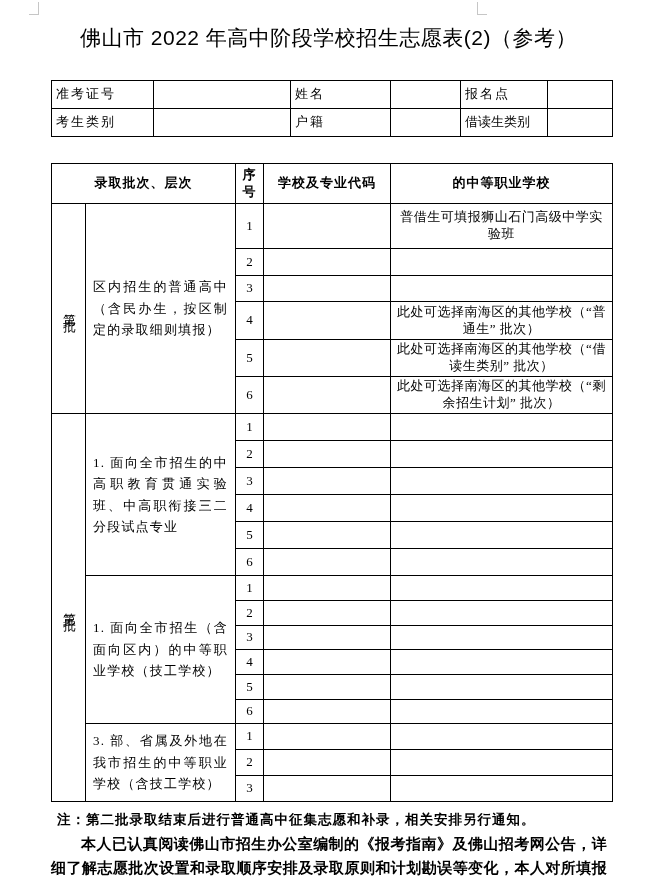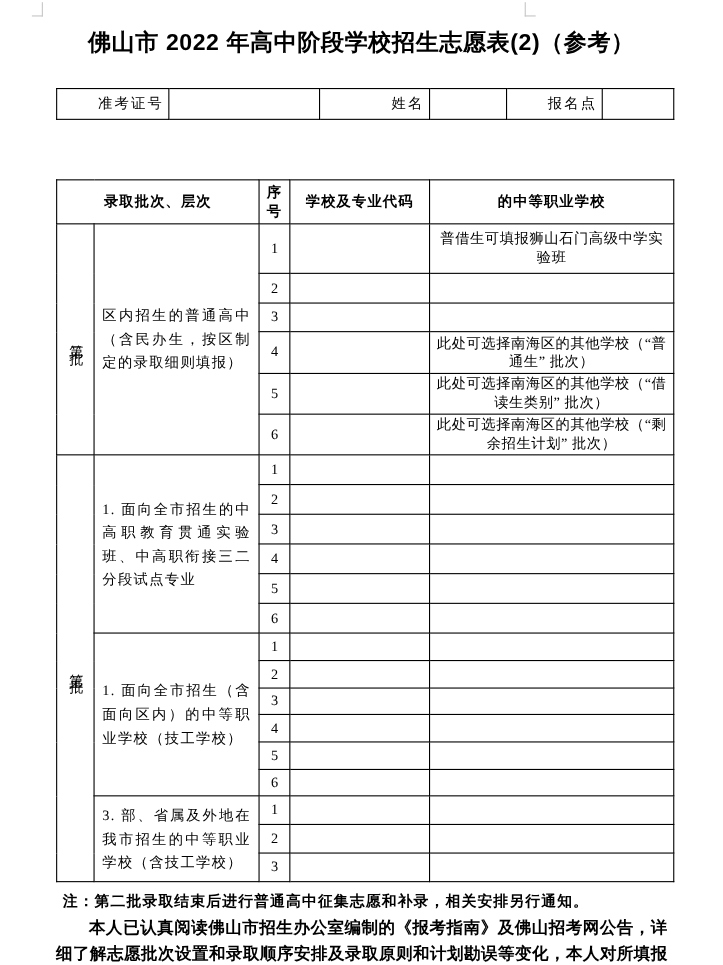--- a/index.html
+++ b/index.html
@@ -14,29 +14,29 @@
   
   .mark-left{position:absolute;left:29px;top:2px;width:9px;height:12px;
     border-right:1px solid #c6c6c6;border-bottom:1px solid #c6c6c6;}
   .mark-right{position:absolute;left:477px;top:2px;width:9px;height:12px;
     border-left:1px solid #c6c6c6;border-bottom:1px solid #c6c6c6;}
 
   .doc-title{
     position:absolute;left:0;top:24px;width:657px;
     text-align:center;
     font-family:"Liberation Sans","DejaVu Sans",sans-serif;
-    font-weight:bold;font-size:21px;letter-spacing:.5px;
+    font-weight:normal;font-size:21px;letter-spacing:.5px;
   }
 
   table{border-collapse:collapse;table-layout:fixed;}
   td,th{border:1px solid #000;padding:0 4px;overflow:hidden;
     font-size:13px;font-weight:normal;line-height:1.3;vertical-align:middle;}
 
   #info-table{position:absolute;left:51px;top:80px;width:561px;}
-  #info-table td{height:27px;text-align:right;}
+  #info-table td{height:27px;text-align:left;}
   #info-table td.lbl{letter-spacing:2px;}
 
   #main-table{position:absolute;left:51px;top:163px;width:561px;}
   #main-table th{text-align:center;letter-spacing:1px;font-weight:bold;}
   .batch-cell{text-align:center;}
   .batch-cell span{writing-mode:vertical-rl;letter-spacing:3px;}
   .layer-cell{text-align:justify;padding:2px 7px;letter-spacing:1.2px;line-height:1.65;}
   .seq-cell{text-align:center;}
   .name-cell{text-align:center;letter-spacing:.5px;}
   .code-cell{}
@@ -71,20 +71,28 @@
         <col style="width:87px">
         <col style="width:65px">
     </colgroup>
     <tbody>
         <tr style="height:27px">
       <td class="lbl">准考证号</td>
       <td></td>
       <td class="lbl">姓名</td>
       <td></td>
       <td class="lbl">报名点</td>
+      <td></td>
+    </tr>
+    <tr style="height:27px">
+      <td class="lbl">考生类别</td>
+      <td></td>
+      <td class="lbl">户籍</td>
+      <td></td>
+      <td class="lbl" style="letter-spacing:0">借读生类别</td>
       <td></td>
     </tr>
   </tbody>
     </table>
 
   <table id="main-table">
     <colgroup>
       <col style="width:34px">
         <col style="width:150px">
         <col style="width:28px">

